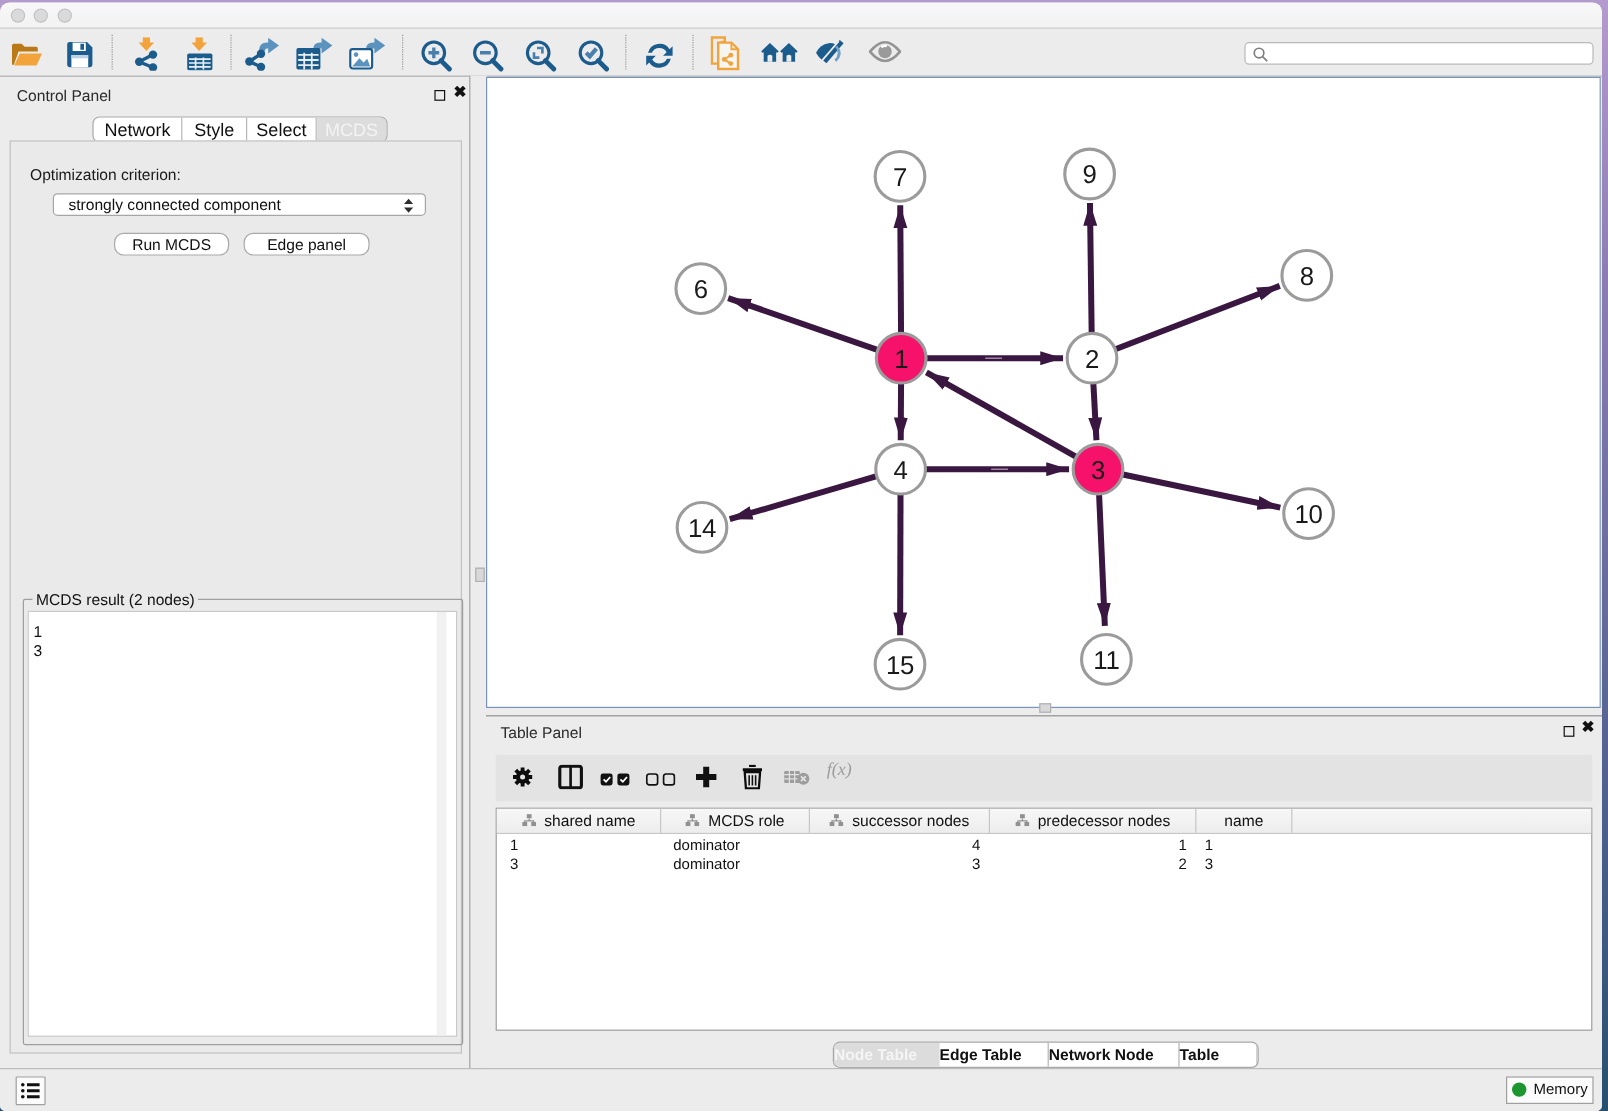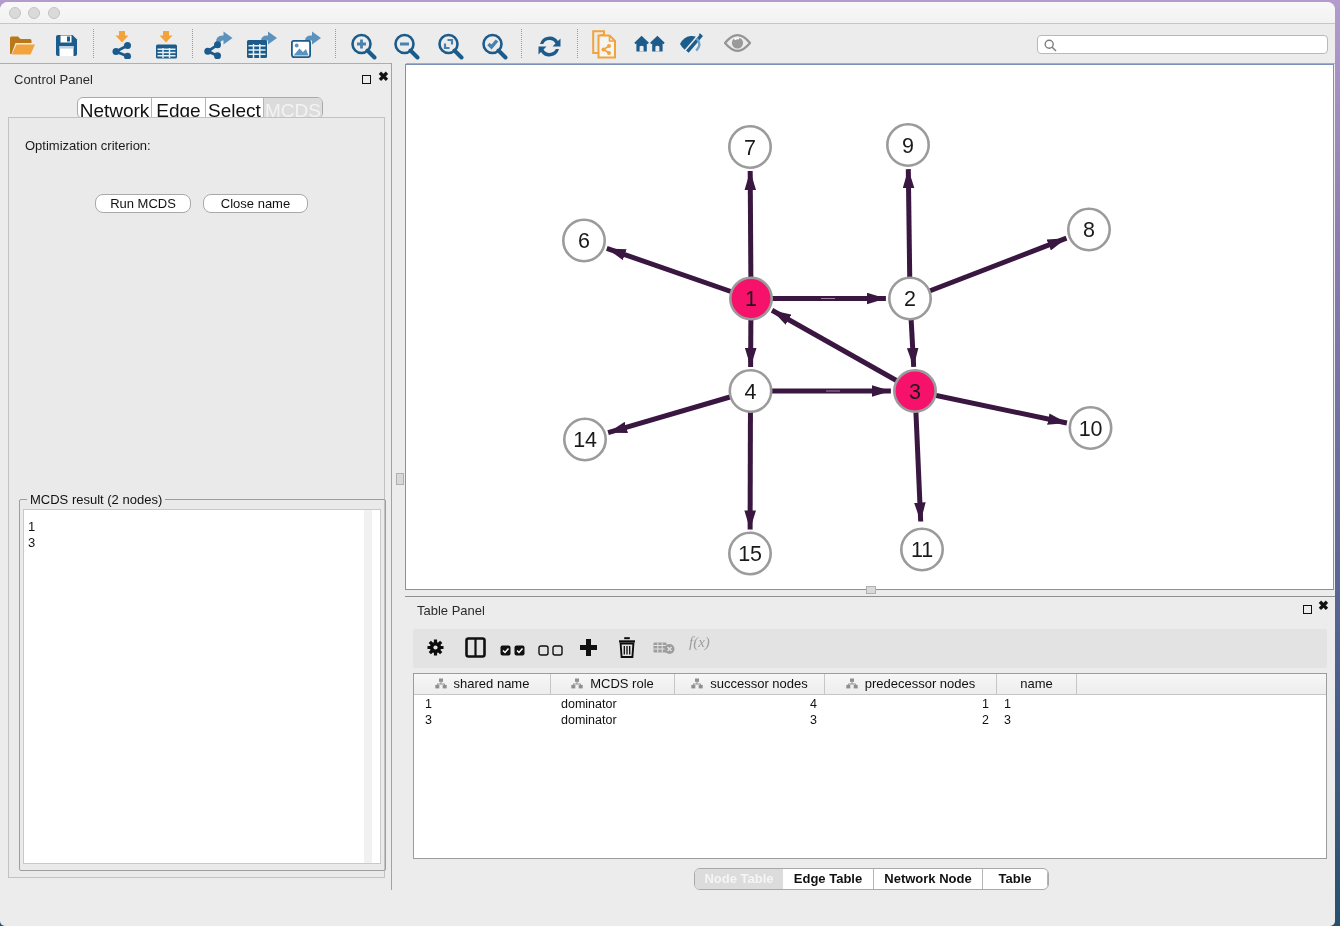--- a/index.html
+++ b/index.html
@@ -20,21 +20,21 @@
 .tb-sep{position:absolute;top:5px;height:29px;width:0;border-left:1px dotted #9a9a9a}
 .tb-ic{position:absolute;top:8px}
 .searchbox{position:absolute;left:1037px;top:11px;width:291px;height:19px;background:#fff;
  border:1px solid #b9b9b9;border-radius:4px;box-sizing:border-box}
 
 .cp-title{position:absolute;left:14px;top:70px;font-size:13px;color:#2b2b2b}
 .float-btn{position:absolute;width:9px;height:9px;border:1.5px solid #111;box-sizing:border-box}
 .close-x{position:absolute;font-size:13px;font-weight:bold;color:#111}
 .tabs{position:absolute;left:77px;top:95px;height:20px;display:flex;
  border:1px solid #a9a9a9;border-radius:6px;overflow:hidden;background:#fff}
-.tab{font-size:19px;color:#111;padding:2px 0 0 0;text-align:center;border-right:1px solid #b5b5b5;box-sizing:border-box}
+.tab{font-size:15px;color:#111;padding:2px 0 0 0;text-align:center;border-right:1px solid #b5b5b5;box-sizing:border-box}
 .tab.sel{background:#dcdcdc;color:#f3f3f3;border-right:none}
 .cp-content{position:absolute;left:8px;top:115px;width:377px;height:761px;
  background:#eaeaea;border:1px solid #c2c2c2;box-sizing:border-box}
 .opt-label{position:absolute;left:16px;top:20px;width:100%;text-align:left;font-size:13px;color:#1a1a1a}
 .dropdown{position:absolute;left:35px;top:43px;width:311px;height:19px;background:#fff;
  border:1px solid #a6a6a6;border-radius:4px;font-size:13px;color:#111;line-height:18px;padding-left:12px;box-sizing:border-box}
 .btn{position:absolute;height:19px;background:#fff;border:1px solid #a9a9a9;border-radius:8px;
  font-size:13px;color:#111;text-align:center;line-height:18px;box-sizing:border-box}
 .mcds-group{position:absolute;left:10px;top:381px;width:365px;height:370px;
  border:1px solid #9e9e9e;border-radius:2px}
@@ -54,21 +54,21 @@
 
 .hdiv-handle{position:absolute;left:866px;top:584px;width:8px;height:6px;background:#d9d9d9;border:1px solid #b0b0b0}
 .tpanel{position:absolute;left:405px;top:594px;width:930px;height:292px;background:#ececec;border-top:1px solid #8f8f8f;box-sizing:border-box}
 .tp-toolbar{position:absolute;left:8px;top:32px;width:914px;height:39px;background:#e3e3e3;border-radius:2px}
 .tp-table{position:absolute;left:8px;top:76px;width:914px;height:186px;background:#fff;border:1px solid #9c9c9c;box-sizing:border-box}
 .thead{position:absolute;left:0;top:0;width:100%;height:20px;background:linear-gradient(#f7f7f7,#ededed);border-bottom:1px solid #c6c6c6}
 .th{position:absolute;top:0;height:20px;border-right:1px solid #c6c6c6;box-sizing:border-box;
  font-size:13px;color:#111;text-align:center;line-height:20px}
 .cell{position:absolute;font-size:12.5px;color:#111;line-height:17px}
 .btabs{position:absolute;left:289px;top:271px;height:20px;display:flex;border:1px solid #a9a9a9;border-radius:6px;overflow:hidden;background:#fff}
-.btab{font-size:13px;font-weight:bold;color:#111;padding:2px 0 0 0;text-align:center;border-right:1px solid #b5b5b5;box-sizing:border-box}
+.btab{font-size:13px;font-weight:bold;color:#111;padding:2px 0 0 0;text-align:left;border-right:1px solid #b5b5b5;box-sizing:border-box}
 .btab.sel{background:#dcdcdc;color:#f5f5f5;border-right:none}
 
 .statusbar{position:absolute;left:0;top:888px;width:100%;height:36px;background:#ececec;border-top:1px solid #bcbcbc}
 .listbtn{position:absolute;left:13px;top:6px;width:25px;height:24px;background:#fbfbfb;border:1px solid #9f9f9f;box-sizing:border-box;border-radius:1px}
 .membtn{position:absolute;left:1255px;top:6px;width:73px;height:23px;background:#fbfbfb;border:1px solid #9f9f9f;box-sizing:border-box;font-size:12.5px;color:#111;text-align:center;line-height:21px}
 .nl{font-size:21.5px;fill:#1a1a1a;text-anchor:middle;letter-spacing:-0.2px;font-family:"Liberation Sans",sans-serif}
 </style></head>
 <body>
 <div class="win">
 
@@ -185,28 +185,33 @@
 <path d="M8.2 8.2 L12 12" stroke="#7d7d7d" stroke-width="1.4"></path>
         </svg>
       </div>
     </div>
 
  <div class="cp-title">Control Panel</div>
  <div class="float-btn" style="left:362px;top:73px"></div>
  <div class="close-x" style="left:378px;top:67px">✖</div>
  <div class="tabs">
   <div class="tab" style="width:74px">Network</div>
-  <div class="tab" style="width:54px">Edge</div>
+  <div class="tab" style="width:54px">Style</div>
   <div class="tab" style="width:58px">Select</div>
   <div class="tab sel" style="width:58px">MCDS</div>
  </div>
  <div class="cp-content">
   <div class="opt-label">Optimization criterion:</div>
+  <div class="dropdown">strongly connected component
+    <svg width="11" height="15" style="position:absolute;right:8px;top:1.5px" viewBox="0 0 11 15">
+      <path d="M1.7 6 L5.5 1.7 L9.3 6 Z M1.7 9 L5.5 13.3 L9.3 9 Z" fill="#2e2e2e"></path>
+        </svg>
+  </div>
   <div class="btn" style="left:86px;top:76px;width:96px">Run MCDS</div>
-  <div class="btn" style="left:194px;top:76px;width:105px">Close name</div>
+  <div class="btn" style="left:194px;top:76px;width:105px">Edge panel</div>
   <div class="mcds-group">
     <div class="mcds-legend">MCDS result (2 nodes)</div>
     <div class="mcds-box">
       <div class="sbar"></div>
       <div class="mcds-item" style="top:9px">1</div>
       <div class="mcds-item" style="top:25px">3</div>
     </div>
   </div>
  </div>
 
@@ -349,13 +354,24 @@
         </div>
   </div>
   <div class="btabs">
    <div class="btab sel" style="width:88px">Node Table</div>
    <div class="btab" style="width:91px">Edge Table</div>
    <div class="btab" style="width:109px">Network Node</div>
    <div class="btab" style="width:65px">Table</div>
   </div>
  </div>
 
+ <div class="statusbar">
+  <div class="listbtn">
+   <svg width="17" height="16" style="position:absolute;left:3px;top:3px" viewBox="0 0 17 16">
+    <circle cx="2" cy="3" r="1.5" fill="#111"></circle>
+          <circle cx="2" cy="8" r="1.5" fill="#111"></circle>
+          <circle cx="2" cy="13" r="1.5" fill="#111"></circle>
+    <path d="M5.5 3 H16 M5.5 8 H16 M5.5 13 H16" stroke="#111" stroke-width="2.4"></path>
+   </svg>
+  </div>
+  <div class="membtn"><span style="display:inline-block;width:12px;height:12px;border-radius:50%;background:#1d9632;vertical-align:-2px;margin-right:6px"></span>Memory</div>
+ </div>
 </div>
 
 </body></html>

